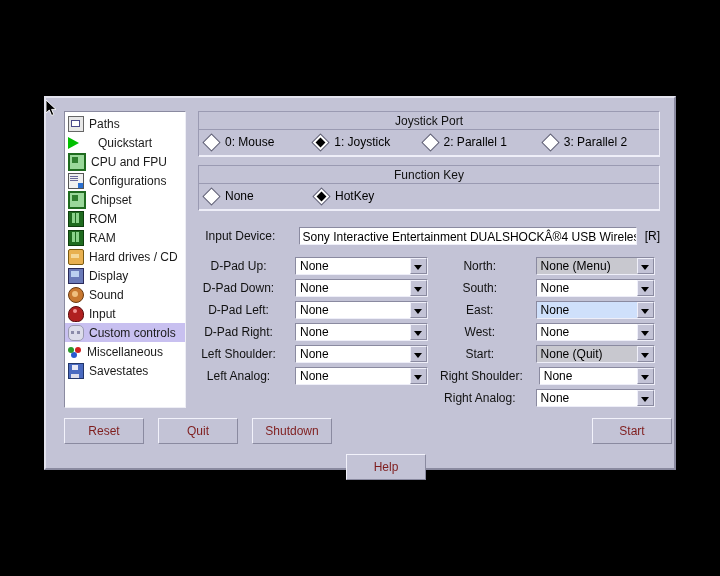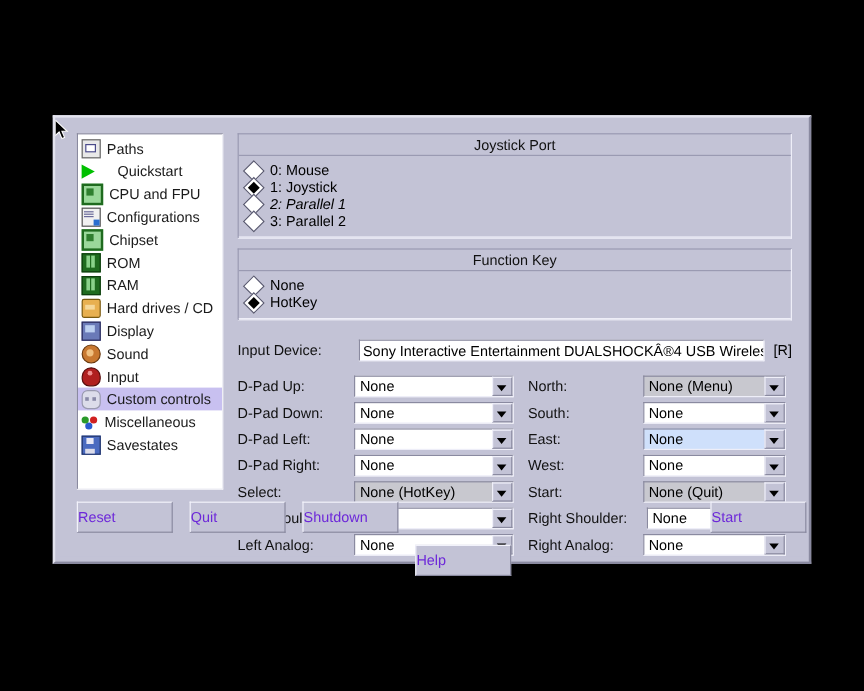--- a/index.html
+++ b/index.html
@@ -129,21 +129,20 @@
     font-size: 12px;
     padding: 2px 0 1px 0;
     color: #111;
   }
   .groupbox-body {
     border-top: 1px solid #9a9ab2;
     border-bottom: 1px solid #eeeef8;
     padding: 5px 6px 6px 6px;
     display: flex;
     align-items: flex-start;
-    flex-direction: column;
   }
 
   .radio {
     display: flex;
     align-items: center;
     font-size: 12px;
     white-space: nowrap;
     cursor: default;
   }
   .diamond {
@@ -165,21 +164,21 @@
 
   
   .field-row {
     display: flex;
     align-items: center;
     height: 22px;
     margin-bottom: 0px;
   }
   .field-label {
     font-size: 12px;
-    text-align: left;
+    text-align: center;
     padding-right: 16px;
     white-space: nowrap;
     color: #111;
   }
 
   .textbox {
     background: #ffffff;
     border-top: 1px solid #8a8aa0;
     border-left: 1px solid #8a8aa0;
     border-right: 1px solid #eeeef8;
@@ -250,28 +249,29 @@
     left: 14px;
     right: 10px;
     top: 316px;
     height: 28px;
   }
   .btn {
     position: absolute;
     top: 0;
     height: 26px;
     line-height: 24px;
+    text-align: center;
     font-size: 12px;
     background: #c3c3d6;
     border-top: 1px solid #f2f2fb;
     border-left: 1px solid #f2f2fb;
     border-right: 1px solid #8a8aa0;
     border-bottom: 1px solid #8a8aa0;
     box-sizing: border-box;
-    color: #6d28d9;
+    color: #7f1d1d;
     cursor: default;
   }
 
   
   #cursor {
     position: absolute;
     left: 46px;
     top: 100px;
     width: 12px;
     height: 18px;
@@ -349,21 +349,21 @@
       <div class="groupbox-title">Joystick Port</div>
       <div class="groupbox-body" id="joy-port-body">
             <div class="radio" style="width: 110px;">
               <span class="diamond"></span>
               <span>0: Mouse</span>
             </div>
             <div class="radio" style="width: 110px;">
               <span class="diamond on"></span>
               <span>1: Joystick</span>
             </div>
-            <div class="radio" style="width: 121px; font-style: italic;">
+            <div class="radio" style="width: 121px;">
               <span class="diamond"></span>
               <span>2: Parallel 1</span>
             </div>
             <div class="radio" style="width: 110px;">
               <span class="diamond"></span>
               <span>3: Parallel 2</span>
             </div>
           </div>
     </div>
 
@@ -414,29 +414,20 @@
                   <div class="combo-text">None</div>
                   <div class="combo-btn"></div>
                 </div>
               </div>
             </div>
             <div class="field-row">
               <div class="field-label lbl-left">D-Pad Right:</div>
               <div class="combo-wrap">
                 <div class="combo">
                   <div class="combo-text">None</div>
-                  <div class="combo-btn"></div>
-                </div>
-              </div>
-            </div>
-            <div class="field-row">
-              <div class="field-label lbl-left">Select:</div>
-              <div class="combo-wrap">
-                <div class="combo disabled">
-                  <div class="combo-text">None (HotKey)</div>
                   <div class="combo-btn"></div>
                 </div>
               </div>
             </div>
             <div class="field-row">
               <div class="field-label lbl-left">Left Shoulder:</div>
               <div class="combo-wrap">
                 <div class="combo">
                   <div class="combo-text">None</div>
                   <div class="combo-btn"></div>

